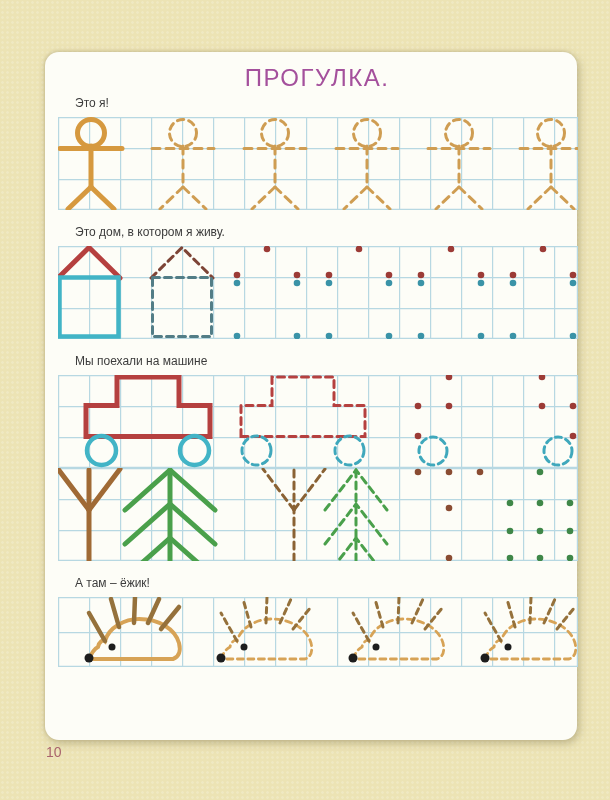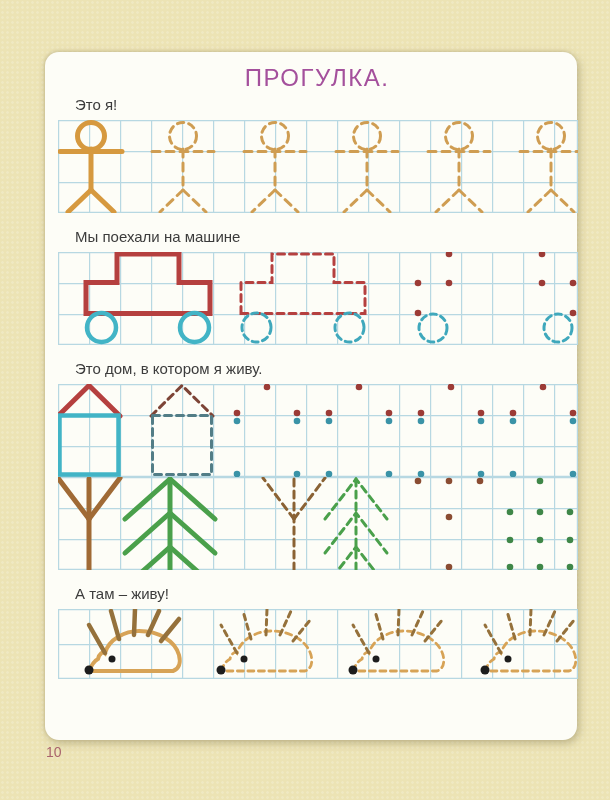--- a/index.html
+++ b/index.html
@@ -12,21 +12,21 @@
   }
   .card{
     position:absolute;left:45px;top:52px;width:532px;height:688px;
     background:var(--card,#fdfdf7);border-radius:14px;
     box-shadow:2px 3px 8px rgba(148,136,94,.55), -1px -1px 3px rgba(148,136,94,.25);
   }
   .title{
     text-align:center;margin:12px 0 2px;font-size:24px;letter-spacing:1.5px;
     color:var(--title,#a4509c);font-weight:400;padding-left:12px;
   }
-  .row-label{margin:15px 0 7px 30px;font-size:15px;color:var(--label,#3c3c3c);}
+  .row-label{margin:15px 0 7px 30px;font-size:12px;color:var(--label,#3c3c3c);}
   .section-first .row-label{margin-top:4px;}
   svg.rowgrid{display:block;margin-left:13px;}
   .pagenum{position:absolute;left:46px;top:744px;font-size:14px;color:var(--pagenum,#a8636c);}
 </style>
 </head>
 <body>
 
 <div class="card">
   <div class="title">ПРОГУЛКА.</div>
 
@@ -78,64 +78,20 @@
         <circle cx="401" cy="16" r="13.5" fill="none" stroke="#cf9d52" stroke-width="3" stroke-linecap="round" stroke-dasharray="6.5 5"></circle>
         <line x1="370" y1="31.5" x2="432" y2="31.5" fill="none" stroke="#cf9d52" stroke-width="3" stroke-linecap="round" stroke-dasharray="8 6"></line>
         <line x1="401" y1="29" x2="401" y2="70" fill="none" stroke="#cf9d52" stroke-width="3" stroke-linecap="round" stroke-dasharray="8 6"></line>
         <line x1="401" y1="70" x2="378" y2="92" fill="none" stroke="#cf9d52" stroke-width="3" stroke-linecap="round" stroke-dasharray="8 6"></line>
         <line x1="401" y1="70" x2="424" y2="92" fill="none" stroke="#cf9d52" stroke-width="3" stroke-linecap="round" stroke-dasharray="8 6"></line>
         <circle cx="493" cy="16" r="13.5" fill="none" stroke="#cf9d52" stroke-width="3" stroke-linecap="round" stroke-dasharray="6.5 5"></circle>
         <line x1="462" y1="31.5" x2="524" y2="31.5" fill="none" stroke="#cf9d52" stroke-width="3" stroke-linecap="round" stroke-dasharray="8 6"></line>
         <line x1="493" y1="29" x2="493" y2="70" fill="none" stroke="#cf9d52" stroke-width="3" stroke-linecap="round" stroke-dasharray="8 6"></line>
         <line x1="493" y1="70" x2="470" y2="92" fill="none" stroke="#cf9d52" stroke-width="3" stroke-linecap="round" stroke-dasharray="8 6"></line>
         <line x1="493" y1="70" x2="516" y2="92" fill="none" stroke="#cf9d52" stroke-width="3" stroke-linecap="round" stroke-dasharray="8 6"></line>
-      </svg>
-  </div>
-
-  <div class="section">
-    <div class="row-label">Мы поехали на машине</div>
-    <svg class="rowgrid" width="520" height="93" viewBox="0 0 520 93">
-        <line x1="0.6" y1="0" x2="0.6" y2="93" fill="none" stroke="#b7d8e2" stroke-width="1.2" stroke-linecap="round"></line>
-        <line x1="31.6" y1="0" x2="31.6" y2="93" fill="none" stroke="#b7d8e2" stroke-width="1.2" stroke-linecap="round"></line>
-        <line x1="62.6" y1="0" x2="62.6" y2="93" fill="none" stroke="#b7d8e2" stroke-width="1.2" stroke-linecap="round"></line>
-        <line x1="93.6" y1="0" x2="93.6" y2="93" fill="none" stroke="#b7d8e2" stroke-width="1.2" stroke-linecap="round"></line>
-        <line x1="124.6" y1="0" x2="124.6" y2="93" fill="none" stroke="#b7d8e2" stroke-width="1.2" stroke-linecap="round"></line>
-        <line x1="155.6" y1="0" x2="155.6" y2="93" fill="none" stroke="#b7d8e2" stroke-width="1.2" stroke-linecap="round"></line>
-        <line x1="186.6" y1="0" x2="186.6" y2="93" fill="none" stroke="#b7d8e2" stroke-width="1.2" stroke-linecap="round"></line>
-        <line x1="217.6" y1="0" x2="217.6" y2="93" fill="none" stroke="#b7d8e2" stroke-width="1.2" stroke-linecap="round"></line>
-        <line x1="248.6" y1="0" x2="248.6" y2="93" fill="none" stroke="#b7d8e2" stroke-width="1.2" stroke-linecap="round"></line>
-        <line x1="279.6" y1="0" x2="279.6" y2="93" fill="none" stroke="#b7d8e2" stroke-width="1.2" stroke-linecap="round"></line>
-        <line x1="310.6" y1="0" x2="310.6" y2="93" fill="none" stroke="#b7d8e2" stroke-width="1.2" stroke-linecap="round"></line>
-        <line x1="341.6" y1="0" x2="341.6" y2="93" fill="none" stroke="#b7d8e2" stroke-width="1.2" stroke-linecap="round"></line>
-        <line x1="372.6" y1="0" x2="372.6" y2="93" fill="none" stroke="#b7d8e2" stroke-width="1.2" stroke-linecap="round"></line>
-        <line x1="403.6" y1="0" x2="403.6" y2="93" fill="none" stroke="#b7d8e2" stroke-width="1.2" stroke-linecap="round"></line>
-        <line x1="434.6" y1="0" x2="434.6" y2="93" fill="none" stroke="#b7d8e2" stroke-width="1.2" stroke-linecap="round"></line>
-        <line x1="465.6" y1="0" x2="465.6" y2="93" fill="none" stroke="#b7d8e2" stroke-width="1.2" stroke-linecap="round"></line>
-        <line x1="496.6" y1="0" x2="496.6" y2="93" fill="none" stroke="#b7d8e2" stroke-width="1.2" stroke-linecap="round"></line>
-        <line x1="519.4" y1="0" x2="519.4" y2="93" fill="none" stroke="#b7d8e2" stroke-width="1.2" stroke-linecap="round"></line>
-        <line x1="0" y1="0.6" x2="520" y2="0.6" fill="none" stroke="#b7d8e2" stroke-width="1.2" stroke-linecap="round"></line>
-        <line x1="0" y1="31.6" x2="520" y2="31.6" fill="none" stroke="#b7d8e2" stroke-width="1.2" stroke-linecap="round"></line>
-        <line x1="0" y1="62.6" x2="520" y2="62.6" fill="none" stroke="#b7d8e2" stroke-width="1.2" stroke-linecap="round"></line>
-        <line x1="0" y1="92.4" x2="520" y2="92.4" fill="none" stroke="#b7d8e2" stroke-width="1.2" stroke-linecap="round"></line>
-        <path d="M 28,61.5 L 28,30.5 L 59,30.5 L 59,2 L 121,2 L 121,30.5 L 152,30.5 L 152,61.5 Z" fill="none" stroke="#b5403f" stroke-width="5" stroke-linecap="round"></path>
-        <circle cx="43.5" cy="75.5" r="14.5" fill="none" stroke="#42b4c6" stroke-width="4.5" stroke-linecap="round"></circle>
-        <circle cx="136.5" cy="75.5" r="14.5" fill="none" stroke="#42b4c6" stroke-width="4.5" stroke-linecap="round"></circle>
-        <path d="M 183,61.5 L 183,30.5 L 214,30.5 L 214,2 L 276,2 L 276,30.5 L 307,30.5 L 307,61.5 Z" fill="none" stroke="#b5403f" stroke-width="3" stroke-linecap="round" stroke-dasharray="7 5"></path>
-        <circle cx="198.5" cy="75.5" r="14.5" fill="none" stroke="#3fa8bc" stroke-width="3" stroke-linecap="round" stroke-dasharray="6 4.5"></circle>
-        <circle cx="291.5" cy="75.5" r="14.5" fill="none" stroke="#3fa8bc" stroke-width="3" stroke-linecap="round" stroke-dasharray="6 4.5"></circle>
-        <circle cx="391" cy="2" r="3.3" fill="#9c3b36"></circle>
-        <circle cx="360" cy="31" r="3.3" fill="#9c3b36"></circle>
-        <circle cx="391" cy="31" r="3.3" fill="#9c3b36"></circle>
-        <circle cx="360" cy="61" r="3.3" fill="#9c3b36"></circle>
-        <circle cx="375" cy="76" r="14" fill="none" stroke="#3fa8bc" stroke-width="3" stroke-linecap="round" stroke-dasharray="6 4.5"></circle>
-        <circle cx="484" cy="2" r="3.3" fill="#9c3b36"></circle>
-        <circle cx="484" cy="31" r="3.3" fill="#9c3b36"></circle>
-        <circle cx="515" cy="31" r="3.3" fill="#9c3b36"></circle>
-        <circle cx="515" cy="61" r="3.3" fill="#9c3b36"></circle>
-        <circle cx="500" cy="76" r="14" fill="none" stroke="#3fa8bc" stroke-width="3" stroke-linecap="round" stroke-dasharray="6 4.5"></circle>
       </svg>
   </div>
 
   <div class="section">
     <div class="row-label">Это дом, в котором я живу.</div>
     <svg class="rowgrid" width="520" height="93" viewBox="0 0 520 93">
         <line x1="0.6" y1="0" x2="0.6" y2="93" fill="none" stroke="#b7d8e2" stroke-width="1.2" stroke-linecap="round"></line>
         <line x1="31.6" y1="0" x2="31.6" y2="93" fill="none" stroke="#b7d8e2" stroke-width="1.2" stroke-linecap="round"></line>
         <line x1="62.6" y1="0" x2="62.6" y2="93" fill="none" stroke="#b7d8e2" stroke-width="1.2" stroke-linecap="round"></line>
         <line x1="93.6" y1="0" x2="93.6" y2="93" fill="none" stroke="#b7d8e2" stroke-width="1.2" stroke-linecap="round"></line>
@@ -186,20 +142,64 @@
         <circle cx="455" cy="29" r="3.3" fill="#9c3b36"></circle>
         <circle cx="515" cy="29" r="3.3" fill="#9c3b36"></circle>
         <circle cx="455" cy="37" r="3.3" fill="#3a93a7"></circle>
         <circle cx="515" cy="37" r="3.3" fill="#3a93a7"></circle>
         <circle cx="455" cy="90" r="3.3" fill="#3a93a7"></circle>
         <circle cx="515" cy="90" r="3.3" fill="#3a93a7"></circle>
       </svg>
   </div>
 
   <div class="section">
+    <div class="row-label">Мы поехали на машине</div>
+    <svg class="rowgrid" width="520" height="93" viewBox="0 0 520 93">
+        <line x1="0.6" y1="0" x2="0.6" y2="93" fill="none" stroke="#b7d8e2" stroke-width="1.2" stroke-linecap="round"></line>
+        <line x1="31.6" y1="0" x2="31.6" y2="93" fill="none" stroke="#b7d8e2" stroke-width="1.2" stroke-linecap="round"></line>
+        <line x1="62.6" y1="0" x2="62.6" y2="93" fill="none" stroke="#b7d8e2" stroke-width="1.2" stroke-linecap="round"></line>
+        <line x1="93.6" y1="0" x2="93.6" y2="93" fill="none" stroke="#b7d8e2" stroke-width="1.2" stroke-linecap="round"></line>
+        <line x1="124.6" y1="0" x2="124.6" y2="93" fill="none" stroke="#b7d8e2" stroke-width="1.2" stroke-linecap="round"></line>
+        <line x1="155.6" y1="0" x2="155.6" y2="93" fill="none" stroke="#b7d8e2" stroke-width="1.2" stroke-linecap="round"></line>
+        <line x1="186.6" y1="0" x2="186.6" y2="93" fill="none" stroke="#b7d8e2" stroke-width="1.2" stroke-linecap="round"></line>
+        <line x1="217.6" y1="0" x2="217.6" y2="93" fill="none" stroke="#b7d8e2" stroke-width="1.2" stroke-linecap="round"></line>
+        <line x1="248.6" y1="0" x2="248.6" y2="93" fill="none" stroke="#b7d8e2" stroke-width="1.2" stroke-linecap="round"></line>
+        <line x1="279.6" y1="0" x2="279.6" y2="93" fill="none" stroke="#b7d8e2" stroke-width="1.2" stroke-linecap="round"></line>
+        <line x1="310.6" y1="0" x2="310.6" y2="93" fill="none" stroke="#b7d8e2" stroke-width="1.2" stroke-linecap="round"></line>
+        <line x1="341.6" y1="0" x2="341.6" y2="93" fill="none" stroke="#b7d8e2" stroke-width="1.2" stroke-linecap="round"></line>
+        <line x1="372.6" y1="0" x2="372.6" y2="93" fill="none" stroke="#b7d8e2" stroke-width="1.2" stroke-linecap="round"></line>
+        <line x1="403.6" y1="0" x2="403.6" y2="93" fill="none" stroke="#b7d8e2" stroke-width="1.2" stroke-linecap="round"></line>
+        <line x1="434.6" y1="0" x2="434.6" y2="93" fill="none" stroke="#b7d8e2" stroke-width="1.2" stroke-linecap="round"></line>
+        <line x1="465.6" y1="0" x2="465.6" y2="93" fill="none" stroke="#b7d8e2" stroke-width="1.2" stroke-linecap="round"></line>
+        <line x1="496.6" y1="0" x2="496.6" y2="93" fill="none" stroke="#b7d8e2" stroke-width="1.2" stroke-linecap="round"></line>
+        <line x1="519.4" y1="0" x2="519.4" y2="93" fill="none" stroke="#b7d8e2" stroke-width="1.2" stroke-linecap="round"></line>
+        <line x1="0" y1="0.6" x2="520" y2="0.6" fill="none" stroke="#b7d8e2" stroke-width="1.2" stroke-linecap="round"></line>
+        <line x1="0" y1="31.6" x2="520" y2="31.6" fill="none" stroke="#b7d8e2" stroke-width="1.2" stroke-linecap="round"></line>
+        <line x1="0" y1="62.6" x2="520" y2="62.6" fill="none" stroke="#b7d8e2" stroke-width="1.2" stroke-linecap="round"></line>
+        <line x1="0" y1="92.4" x2="520" y2="92.4" fill="none" stroke="#b7d8e2" stroke-width="1.2" stroke-linecap="round"></line>
+        <path d="M 28,61.5 L 28,30.5 L 59,30.5 L 59,2 L 121,2 L 121,30.5 L 152,30.5 L 152,61.5 Z" fill="none" stroke="#b5403f" stroke-width="5" stroke-linecap="round"></path>
+        <circle cx="43.5" cy="75.5" r="14.5" fill="none" stroke="#42b4c6" stroke-width="4.5" stroke-linecap="round"></circle>
+        <circle cx="136.5" cy="75.5" r="14.5" fill="none" stroke="#42b4c6" stroke-width="4.5" stroke-linecap="round"></circle>
+        <path d="M 183,61.5 L 183,30.5 L 214,30.5 L 214,2 L 276,2 L 276,30.5 L 307,30.5 L 307,61.5 Z" fill="none" stroke="#b5403f" stroke-width="3" stroke-linecap="round" stroke-dasharray="7 5"></path>
+        <circle cx="198.5" cy="75.5" r="14.5" fill="none" stroke="#3fa8bc" stroke-width="3" stroke-linecap="round" stroke-dasharray="6 4.5"></circle>
+        <circle cx="291.5" cy="75.5" r="14.5" fill="none" stroke="#3fa8bc" stroke-width="3" stroke-linecap="round" stroke-dasharray="6 4.5"></circle>
+        <circle cx="391" cy="2" r="3.3" fill="#9c3b36"></circle>
+        <circle cx="360" cy="31" r="3.3" fill="#9c3b36"></circle>
+        <circle cx="391" cy="31" r="3.3" fill="#9c3b36"></circle>
+        <circle cx="360" cy="61" r="3.3" fill="#9c3b36"></circle>
+        <circle cx="375" cy="76" r="14" fill="none" stroke="#3fa8bc" stroke-width="3" stroke-linecap="round" stroke-dasharray="6 4.5"></circle>
+        <circle cx="484" cy="2" r="3.3" fill="#9c3b36"></circle>
+        <circle cx="484" cy="31" r="3.3" fill="#9c3b36"></circle>
+        <circle cx="515" cy="31" r="3.3" fill="#9c3b36"></circle>
+        <circle cx="515" cy="61" r="3.3" fill="#9c3b36"></circle>
+        <circle cx="500" cy="76" r="14" fill="none" stroke="#3fa8bc" stroke-width="3" stroke-linecap="round" stroke-dasharray="6 4.5"></circle>
+      </svg>
+  </div>
+
+  <div class="section">
     <svg class="rowgrid" width="520" height="93" viewBox="0 0 520 93">
         <line x1="0.6" y1="0" x2="0.6" y2="93" fill="none" stroke="#b7d8e2" stroke-width="1.2" stroke-linecap="round"></line>
         <line x1="31.6" y1="0" x2="31.6" y2="93" fill="none" stroke="#b7d8e2" stroke-width="1.2" stroke-linecap="round"></line>
         <line x1="62.6" y1="0" x2="62.6" y2="93" fill="none" stroke="#b7d8e2" stroke-width="1.2" stroke-linecap="round"></line>
         <line x1="93.6" y1="0" x2="93.6" y2="93" fill="none" stroke="#b7d8e2" stroke-width="1.2" stroke-linecap="round"></line>
         <line x1="124.6" y1="0" x2="124.6" y2="93" fill="none" stroke="#b7d8e2" stroke-width="1.2" stroke-linecap="round"></line>
         <line x1="155.6" y1="0" x2="155.6" y2="93" fill="none" stroke="#b7d8e2" stroke-width="1.2" stroke-linecap="round"></line>
         <line x1="186.6" y1="0" x2="186.6" y2="93" fill="none" stroke="#b7d8e2" stroke-width="1.2" stroke-linecap="round"></line>
         <line x1="217.6" y1="0" x2="217.6" y2="93" fill="none" stroke="#b7d8e2" stroke-width="1.2" stroke-linecap="round"></line>
         <line x1="248.6" y1="0" x2="248.6" y2="93" fill="none" stroke="#b7d8e2" stroke-width="1.2" stroke-linecap="round"></line>
@@ -242,21 +242,21 @@
         <circle cx="452" cy="63" r="3.3" fill="#3f8748"></circle>
         <circle cx="482" cy="63" r="3.3" fill="#3f8748"></circle>
         <circle cx="512" cy="63" r="3.3" fill="#3f8748"></circle>
         <circle cx="452" cy="90" r="3.3" fill="#3f8748"></circle>
         <circle cx="482" cy="90" r="3.3" fill="#3f8748"></circle>
         <circle cx="512" cy="90" r="3.3" fill="#3f8748"></circle>
       </svg>
   </div>
 
   <div class="section">
-    <div class="row-label">А там – живу!</div>
+    <div class="row-label">А там – ёжик!</div>
     <svg class="rowgrid" width="520" height="70" viewBox="0 0 520 70">
         <line x1="0.6" y1="0" x2="0.6" y2="70" fill="none" stroke="#b7d8e2" stroke-width="1.2" stroke-linecap="round"></line>
         <line x1="31.6" y1="0" x2="31.6" y2="70" fill="none" stroke="#b7d8e2" stroke-width="1.2" stroke-linecap="round"></line>
         <line x1="62.6" y1="0" x2="62.6" y2="70" fill="none" stroke="#b7d8e2" stroke-width="1.2" stroke-linecap="round"></line>
         <line x1="93.6" y1="0" x2="93.6" y2="70" fill="none" stroke="#b7d8e2" stroke-width="1.2" stroke-linecap="round"></line>
         <line x1="124.6" y1="0" x2="124.6" y2="70" fill="none" stroke="#b7d8e2" stroke-width="1.2" stroke-linecap="round"></line>
         <line x1="155.6" y1="0" x2="155.6" y2="70" fill="none" stroke="#b7d8e2" stroke-width="1.2" stroke-linecap="round"></line>
         <line x1="186.6" y1="0" x2="186.6" y2="70" fill="none" stroke="#b7d8e2" stroke-width="1.2" stroke-linecap="round"></line>
         <line x1="217.6" y1="0" x2="217.6" y2="70" fill="none" stroke="#b7d8e2" stroke-width="1.2" stroke-linecap="round"></line>
         <line x1="248.6" y1="0" x2="248.6" y2="70" fill="none" stroke="#b7d8e2" stroke-width="1.2" stroke-linecap="round"></line>

